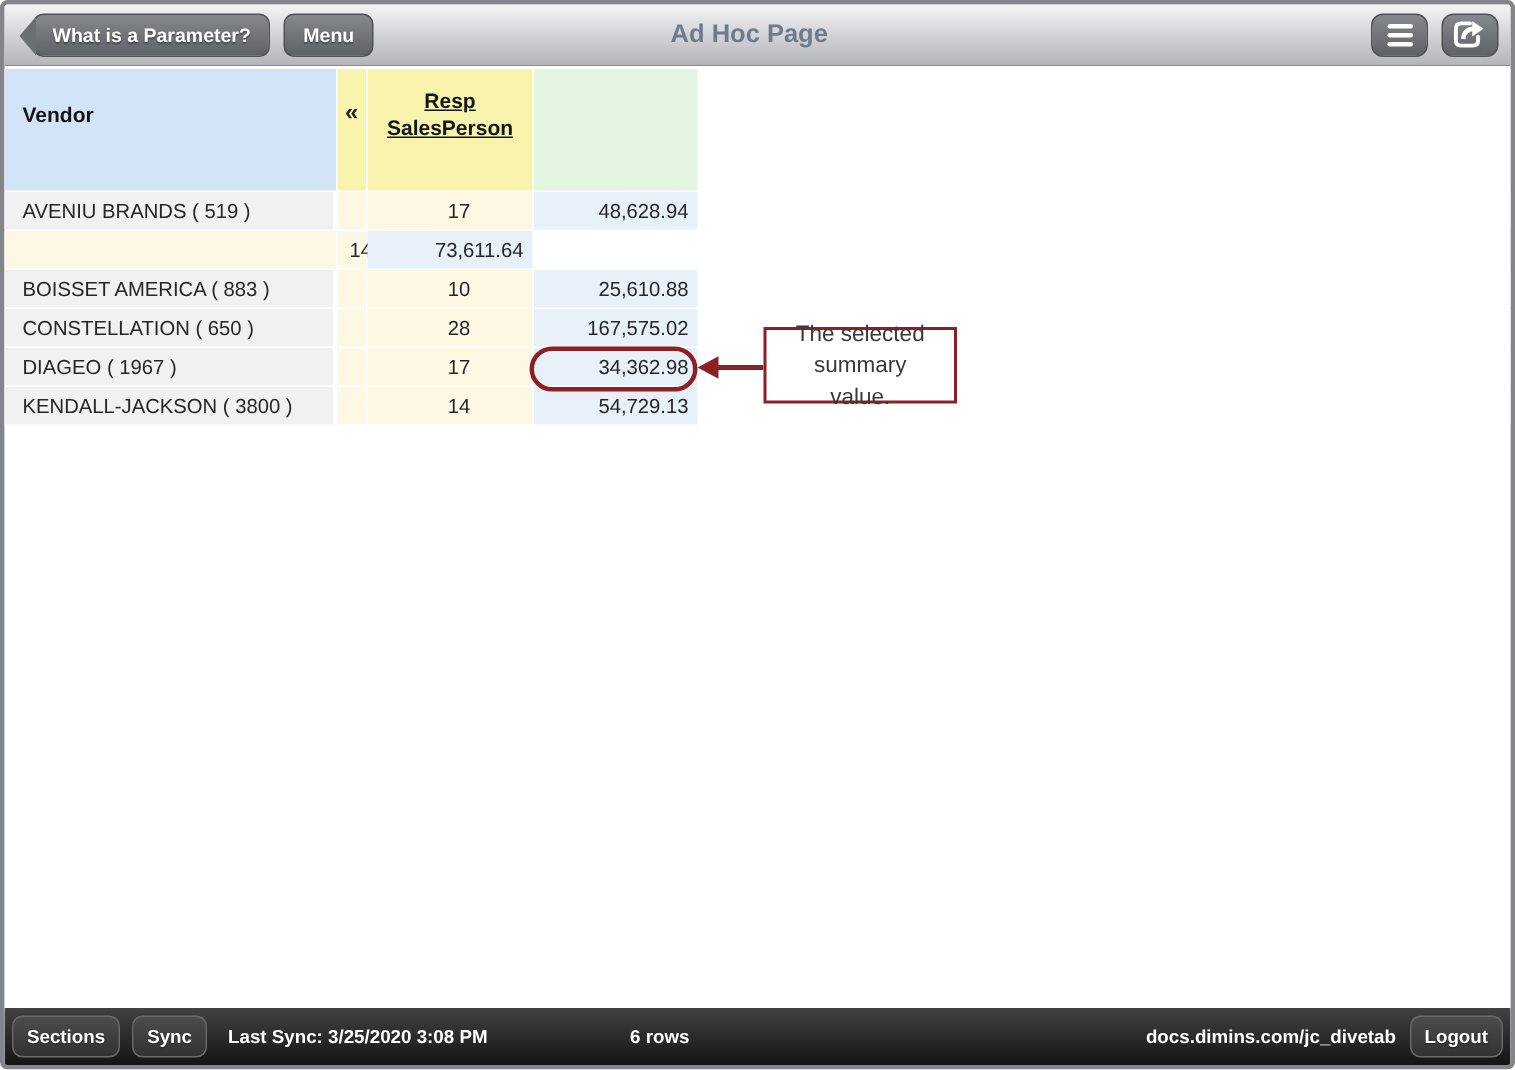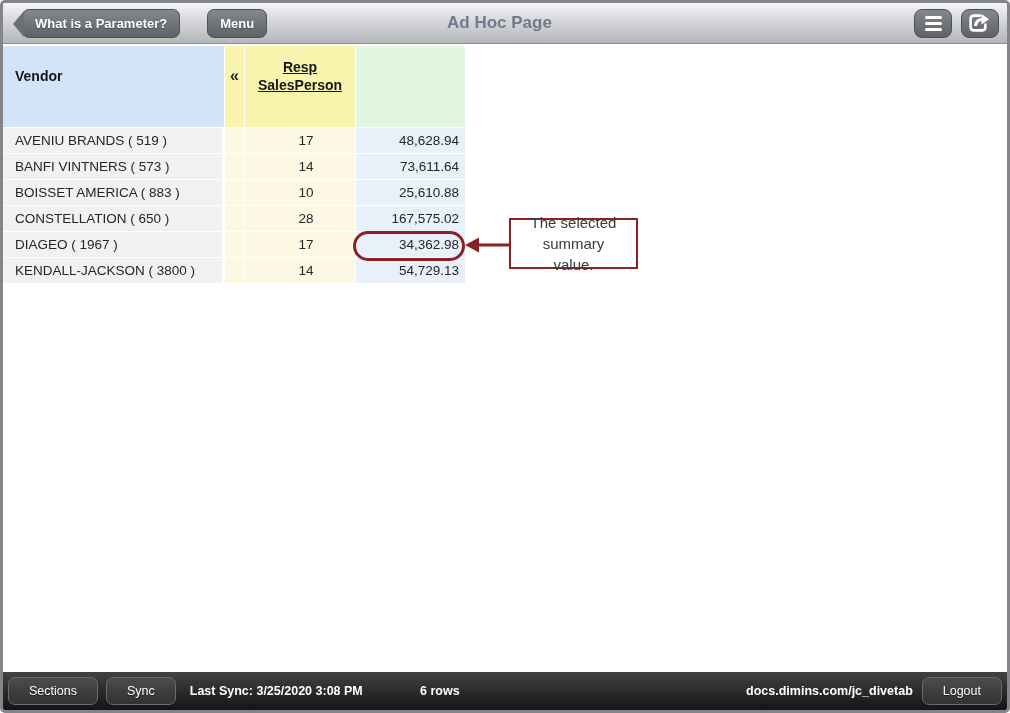--- a/index.html
+++ b/index.html
@@ -7,21 +7,21 @@
   .window {
     position:relative; width:1010px; height:713px;
     border:3px solid #83858a; border-radius:5px; overflow:hidden; background:#fff;
   }
 
   
   .topbar {
     position:relative; height:41px;
     background:linear-gradient(#f4f5f7, #d6d7da 45%, #b5b6ba);
     border-bottom:1px solid #8c8d91;
-    display:flex; align-items:center; padding:0 8px; gap:27px;
+    display:flex; align-items:center; padding:0 8px; gap:9px;
   }
   .tb-btn {
     position:relative; height:29px; display:inline-flex; align-items:center;
     background:linear-gradient(#85888d, #5e6166);
     border:1px solid #4e5155; border-radius:7px;
     color:#fff; font-weight:bold; font-size:13px; padding:0 12px;
     text-shadow:0 1px 1px rgba(0,0,0,.35); cursor:pointer;
   }
   .back-wrap { position:relative; margin-left:11px; }
   .back-point {
@@ -87,21 +87,21 @@
   
   .bottombar {
     position:absolute; left:0; right:0; bottom:0; height:38px;
     background:linear-gradient(#424242, #141414);
     display:flex; align-items:center; padding:0 5px; gap:8px;
     color:#fff; font-weight:bold; font-size:12.5px;
   }
   .bb-btn {
     background:linear-gradient(#4c4c4c, #323232);
     border:1px solid #6a6a6a; border-radius:7px;
-    color:#fff; font-weight:normal; font-size:12.5px; padding:6px 20px; cursor:pointer;
+    color:#fff; font-weight:bold; font-size:12.5px; padding:6px 9px; cursor:pointer;
     text-shadow:0 1px 1px rgba(0,0,0,.5);
   }
   .bb-sync-text { margin-left:6px; }
   .bb-rows { position:absolute; left:417px; }
   .bb-right { margin-left:auto; display:flex; align-items:center; gap:9px; }
 </style>
 </head>
 <body>
 
 <div class="window">
@@ -152,21 +152,20 @@
     <div id="rows">
   <div class="grid trow">
     <div class="c-vendor">AVENIU BRANDS  ( 519 )</div>
     <div class="c-collapse"></div>
     <div class="c-sp">17</div>
     <div class="c-cases">48,628.94</div>
     <div class="c-fill"></div>
   </div>
 
   <div class="grid trow">
-    <div class="c-vendor">BANFI VINTNERS  ( 573 )</div>
     <div class="c-collapse"></div>
     <div class="c-sp">14</div>
     <div class="c-cases">73,611.64</div>
     <div class="c-fill"></div>
   </div>
 
   <div class="grid trow">
     <div class="c-vendor">BOISSET AMERICA  ( 883 )</div>
     <div class="c-collapse"></div>
     <div class="c-sp">10</div>

